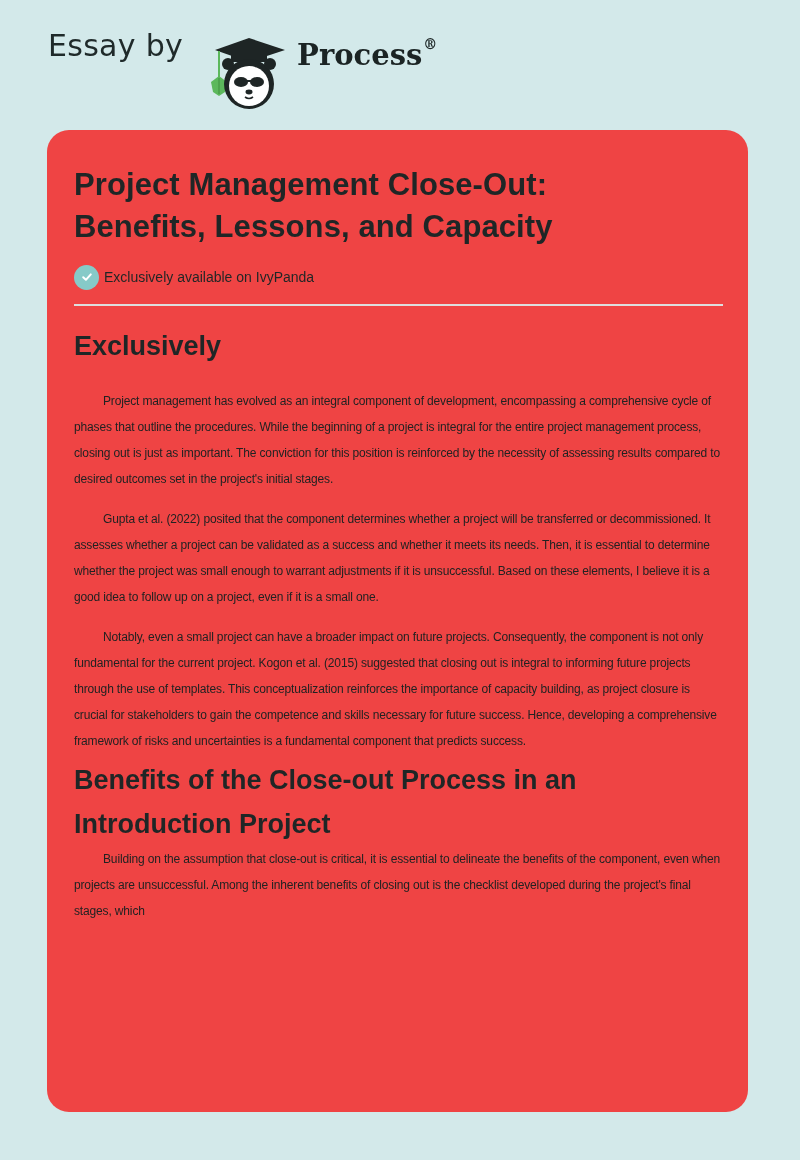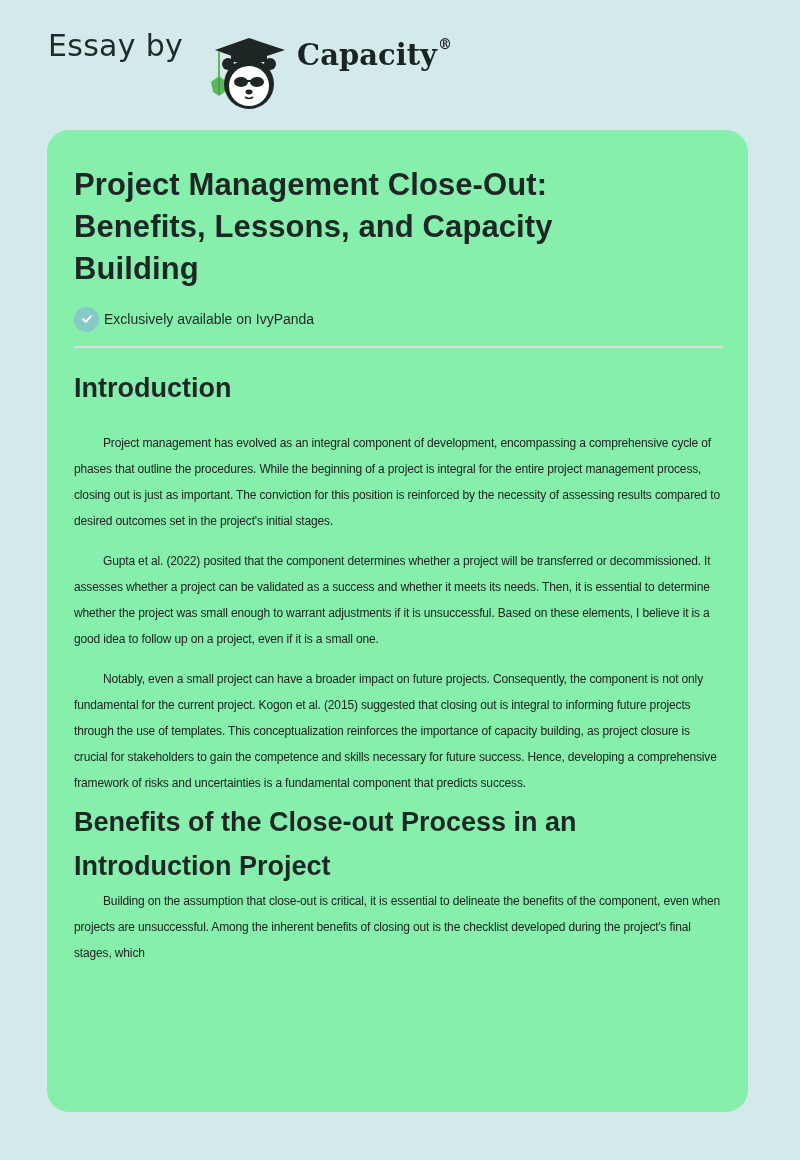--- a/index.html
+++ b/index.html
@@ -48,21 +48,21 @@
       position: relative;
       top: -2px;
       margin-left: 1px;
     }
     .card {
       position: absolute;
       left: 47px;
       top: 130px;
       width: 701px;
       height: 982px;
-      background: #86efac;
+      background: #ef4444;
       border-radius: 22px;
       overflow: hidden;
     }
     .content {
       position: absolute;
       left: 27px;
       top: 34px;
       width: 650px;
     }
     h1.title {
@@ -141,43 +141,42 @@
       <circle cx="69" cy="30" r="6" fill="#1e2525"></circle>
 
       <ellipse cx="40" cy="48" rx="7" ry="5" fill="#1e2525"></ellipse>
       <ellipse cx="56" cy="48" rx="7" ry="5" fill="#1e2525"></ellipse>
       <line x1="46" y1="47" x2="50" y2="47" stroke="#1e2525" stroke-width="2"></line>
 
       <ellipse cx="48" cy="58" rx="3.5" ry="2.4" fill="#1e2525"></ellipse>
       <path d="M44,63 Q48,66 52,63" stroke="#1e2525" stroke-width="1.6" fill="none"></path>
     </svg>
   </span>
-  <span class="brand"><span>Capacity</span><sup>®</sup></span>
+  <span class="brand"><span>Process</span><sup>®</sup></span>
 </div>
 
 <div class="card">
   <div class="content">
     <h1 class="title">
       <span>Project Management Close-Out:</span><br>
       <span>Benefits, Lessons, and Capacity</span><br>
-      <span>Building</span>
     </h1>
 
     <div class="badge">
       <span class="badge-icon">
         <svg width="12" height="12" viewBox="0 0 12 12">
           <path d="M2.2,6.3 L4.9,8.8 L9.8,3.4" stroke="#ffffff" stroke-width="2" fill="none" stroke-linecap="round" stroke-linejoin="round"></path>
         </svg>
       </span>
       <span class="badge-text">Exclusively available on IvyPanda</span>
     </div>
 
     <div class="divider"></div>
 
-    <h2 class="section" style="margin-top:20px;">Introduction</h2>
+    <h2 class="section" style="margin-top:20px;">Exclusively</h2>
 
     <p class="p" style="margin-top:22px;">Project management has evolved as an integral component of development, encompassing a comprehensive cycle of phases that outline the procedures. While the beginning of a project is integral for the entire project management process, closing out is just as important. The conviction for this position is reinforced by the necessity of assessing results compared to desired outcomes set in the project's initial stages.</p>
     <p class="p" style="margin-top:14px;">Gupta et al. (2022) posited that the component determines whether a project will be transferred or decommissioned. It assesses whether a project can be validated as a success and whether it meets its needs. Then, it is essential to determine whether the project was small enough to warrant adjustments if it is unsuccessful. Based on these elements, I believe it is a good idea to follow up on a project, even if it is a small one.</p>
     <p class="p" style="margin-top:14px;">Notably, even a small project can have a broader impact on future projects. Consequently, the component is not only fundamental for the current project. Kogon et al. (2015) suggested that closing out is integral to informing future projects through the use of templates. This conceptualization reinforces the importance of capacity building, as project closure is crucial for stakeholders to gain the competence and skills necessary for future success. Hence, developing a comprehensive framework of risks and uncertainties is a fundamental component that predicts success.</p>
 
     <h2 class="section" style="margin-top:4px; line-height:44px;">
       <span>Benefits of the Close-out Process in an</span><br>
       <span>Introduction Project</span>
     </h2>
 

